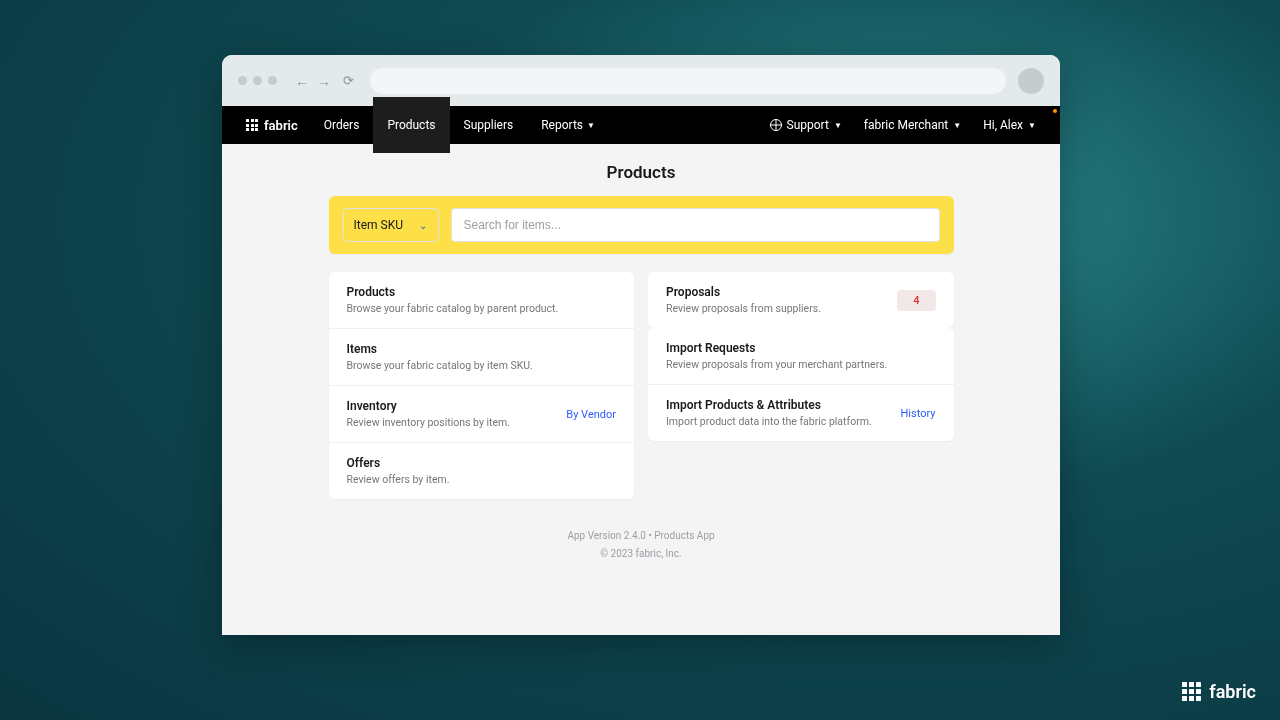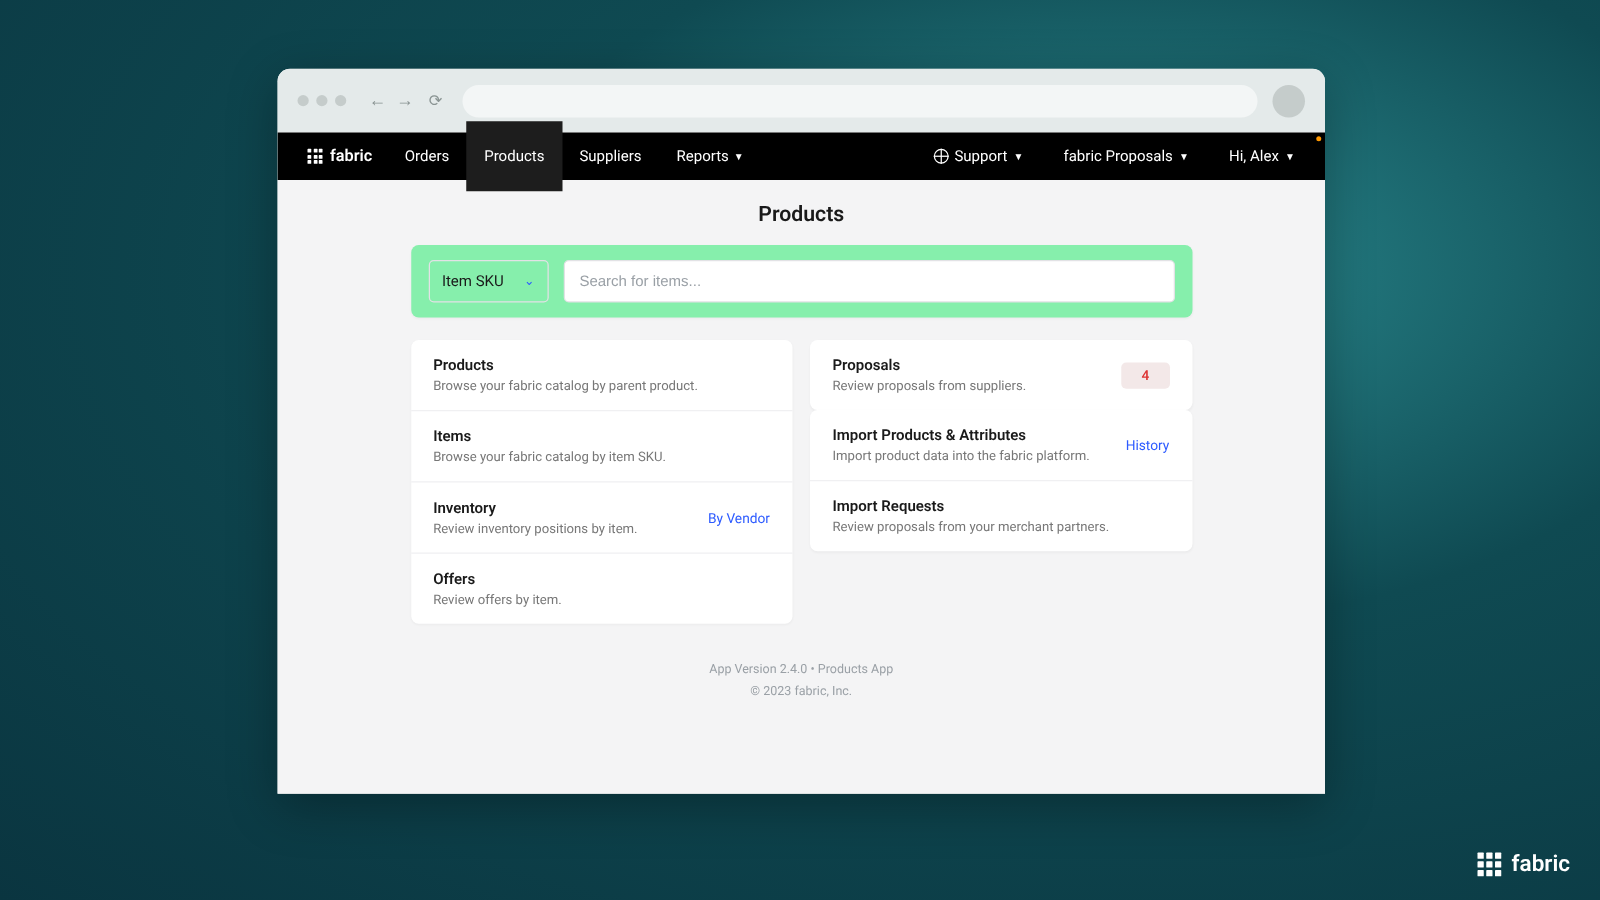--- a/index.html
+++ b/index.html
@@ -54,32 +54,32 @@
     justify-content: space-between;
     position: relative;
   }
   .orange-dot { position:absolute; top:3px; right:3px; width:4px; height:4px; background:#ff9800; border-radius:50%; }
   .nav-left { display: flex; align-items: center; gap: 0; }
   .brand { display: flex; align-items: center; gap: 6px; font-weight: 600; font-size: 13px; margin-right: 12px; }
   .brand-icon { display: grid; grid-template-columns: repeat(3, 3px); grid-template-rows: repeat(3, 3px); gap: 1.5px; }
   .brand-icon span { background: #fff; border-radius: 0.5px; }
   .nav-item { padding: 0 14px; height: 56px; display: flex; align-items: center; cursor: pointer; gap:4px; }
   .nav-item.active { background: #1d1d1d; }
-  .nav-right { display: flex; align-items: center; gap: 32px; }
+  .nav-right { display: flex; align-items: center; gap: 22px; }
   .nav-right-item { display: flex; align-items: center; gap: 5px; cursor: pointer; }
   .chev { font-size: 8px; }
   .globe { width:12px; height:12px; border:1.2px solid #fff; border-radius:50%; position:relative; }
   .globe::before { content:""; position:absolute; left:50%; top:-1px; bottom:-1px; width:1px; background:#fff; transform:translateX(-50%);}
   .globe::after { content:""; position:absolute; top:50%; left:-1px; right:-1px; height:1px; background:#fff; transform:translateY(-50%);}
   .content { background:#f4f4f5; padding: 0; height: calc(100% - 89px); overflow:auto;}
   .page-title { text-align:center; font-size:17px; font-weight:600; color:#1a1a1a; padding:18px 0 14px; }
   .search-card {
     width: 625px;
     margin: 0 auto 18px;
-    background:#86efac;
+    background:#fde047;
     border-radius:6px;
     padding:12px 14px;
     display:flex;
     gap:12px;
     box-shadow: 0 1px 2px rgba(0,0,0,0.04);
   }
   .select {
     width: 96px;
     height: 34px;
     border:1px solid #e2e2e5;
@@ -171,21 +171,21 @@
           <span class="chev">▼</span>
         </div>
     </div>
     <div class="nav-right">
       <div class="nav-right-item">
         <span class="globe"></span>
         <span>Support</span>
         <span class="chev">▼</span>
       </div>
       <div class="nav-right-item">
-        <span>fabric Proposals</span>
+        <span>fabric Merchant</span>
         <span class="chev">▼</span>
       </div>
       <div class="nav-right-item">
         <span>Hi, Alex</span>
         <span class="chev">▼</span>
       </div>
     </div>
   </div>
 
   <div class="content">
@@ -237,30 +237,30 @@
               <span class="card-title">Proposals</span>
               <span class="card-desc">Review proposals from suppliers.</span>
             </div>
             <span class="badge">4</span>
           </div>
         </div>
 
         <div class="card-list">
           <div class="card-item">
             <div class="card-main">
+              <span class="card-title">Import Requests</span>
+              <span class="card-desc">Review proposals from your merchant partners.</span>
+            </div>
+          </div>
+          <div class="card-item">
+            <div class="card-main">
               <span class="card-title">Import Products &amp; Attributes</span>
               <span class="card-desc">Import product data into the fabric platform.</span>
             </div>
             <span class="link-blue">History</span>
-          </div>
-          <div class="card-item">
-            <div class="card-main">
-              <span class="card-title">Import Requests</span>
-              <span class="card-desc">Review proposals from your merchant partners.</span>
-            </div>
           </div>
         </div>
       </div>
     </div>
 
     <div class="footer">
       <div>
         <span>App Version 2.4.0</span>
         <span> • </span>
         <span class="footer-link">Products App</span>

